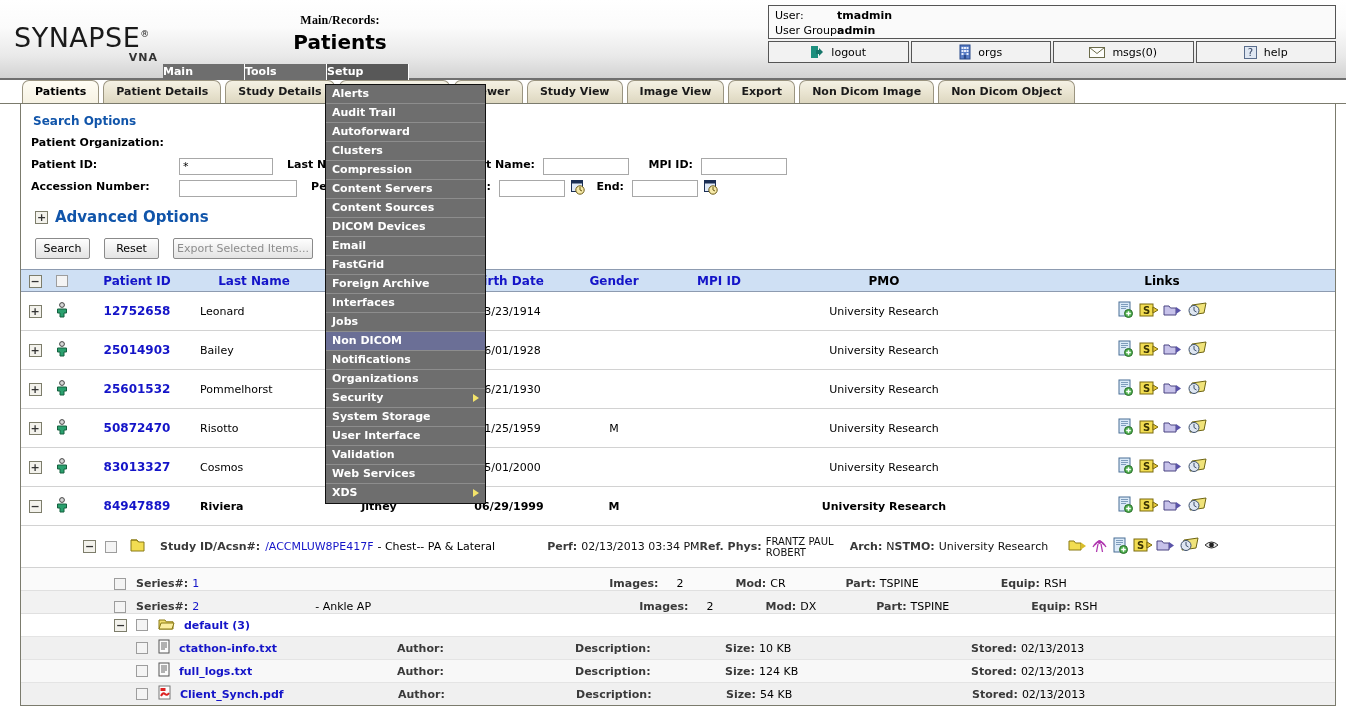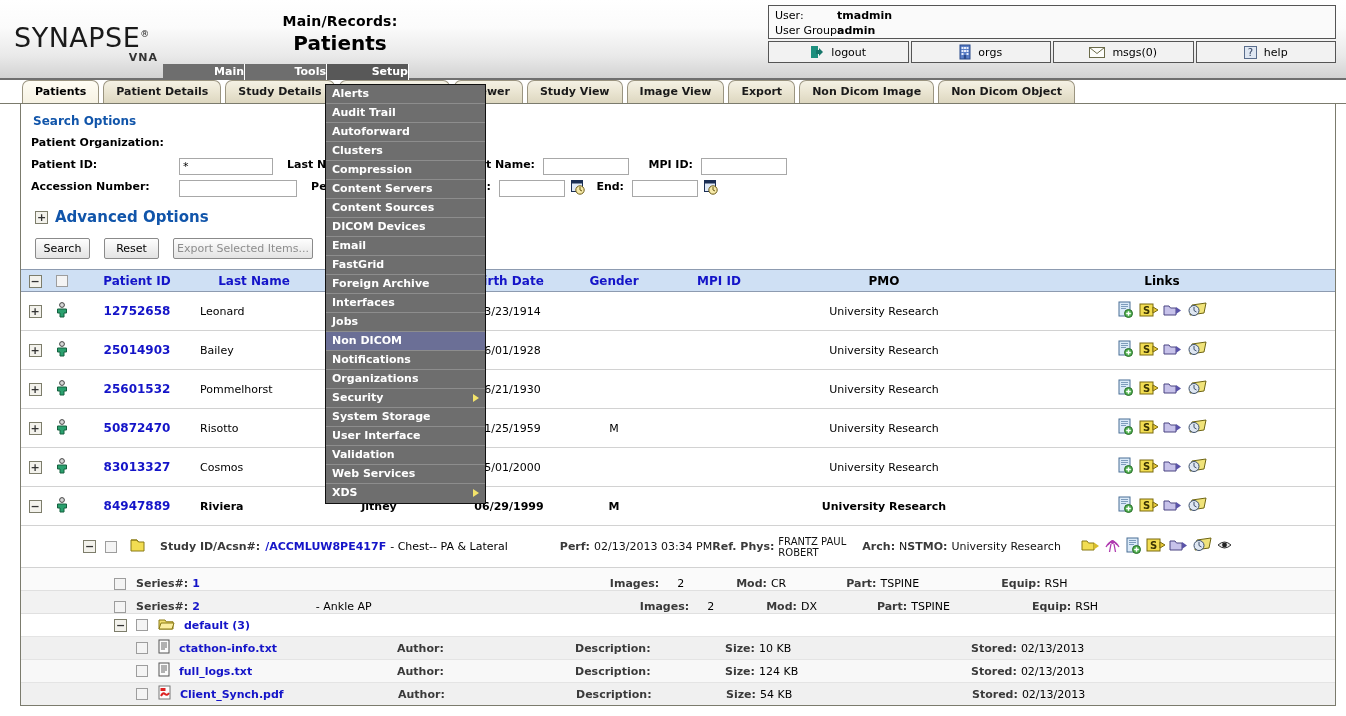--- a/index.html
+++ b/index.html
@@ -24,21 +24,21 @@
   .logo-wrap { position: absolute; left: 14px; top: 22px; width: 150px; }
   .logo-main { font-family: "DejaVu Sans", sans-serif; font-size: 27px; letter-spacing: 0.5px; color: #1a1a1a; position: relative; }
   .logo-tm { font-size: 9px; vertical-align: super; }
   .logo-swoosh {
     position: absolute; left: 72px; top: 19px; width: 34px; height: 12px;
     overflow: hidden; pointer-events: none;
   }
   .logo-vna { text-align: right; font-size: 11px; font-weight: bold; letter-spacing: 1px; color: #333; margin-top: -2px; padding-right: 6px;}
 
   .page-title-wrap { position: absolute; left: 215px; top: 13px; width: 250px; text-align: center; }
-  .crumb { font-size: 14px; font-weight: bold; color: #000; letter-spacing: .2px;}
+  .crumb { font-size: 12px; font-weight: bold; color: #000; letter-spacing: .2px; font-family: Liberation Serif, serif;}
   .ptitle { font-size: 20px; font-weight: bold; color: #000; margin-top: 2px; }
 
   
   .userbox {
     position: absolute; right: 10px; top: 5px; width: 568px;
   }
   .user-info {
     border: 1px solid #555; background: #fafafa; height: 34px; padding: 2px 6px 0 6px;
     line-height: 15px;
   }
@@ -49,21 +49,21 @@
   .ubtn {
     flex: 1; height: 22px; border: 1px solid #555; background: #f2f2f2;
     display: flex; align-items: center; justify-content: center; gap: 7px;
     font-size: 11px; cursor: pointer;
   }
   .ubtn svg { display: block; }
 
   
   .mainnav { position: absolute; left: 163px; top: 64px; display: flex; }
   .mainnav div {
-    width: 82px; height: 17px; line-height: 16px; text-align: right;
+    width: 82px; height: 17px; line-height: 16px; text-align: left;
     color: #fff; font-size: 11px; font-weight: bold;
     background: #6e6e6e; border-right: 1px solid #fff; cursor: pointer;
   }
   .mainnav div.sel { background: #585858; }
 
   
   .tabstrip {
     position: relative; height: 24px; background: #ffffff; padding-left: 22px;
     border-bottom: 1px solid #7b7b6d;
   }
@@ -140,21 +140,21 @@
 
   
   .study-wrap { background: #fff; }
   .study-row {
     display: flex; align-items: center; height: 42px;
     border-bottom: 1px solid #d2d2d2; padding-left: 62px;
     font-size: 11px; background:#fff;
   }
   .study-row .fld { font-weight: bold; color: #3a3a3a; margin-right: 4px; }
   .study-row .val { font-weight: normal; color: #111; }
-  .blue { color: #1414c8; font-weight: bold; }
+  .blue { color: #1414c8; font-weight: normal; }
   .acsn-lbl { font-weight: bold; color:#3a3a3a; }
 
   .series-row {
     display: flex; align-items: flex-end; height: 23px;
     border-bottom: 1px solid #e0e0e0; padding-left: 93px; font-size: 11px;
   }
   .series-row.alt { background: #f2f2f2; }
   .series-row.plain { background: #fafafa; }
   .file-row {
     display: flex; align-items: center; height: 23px;

